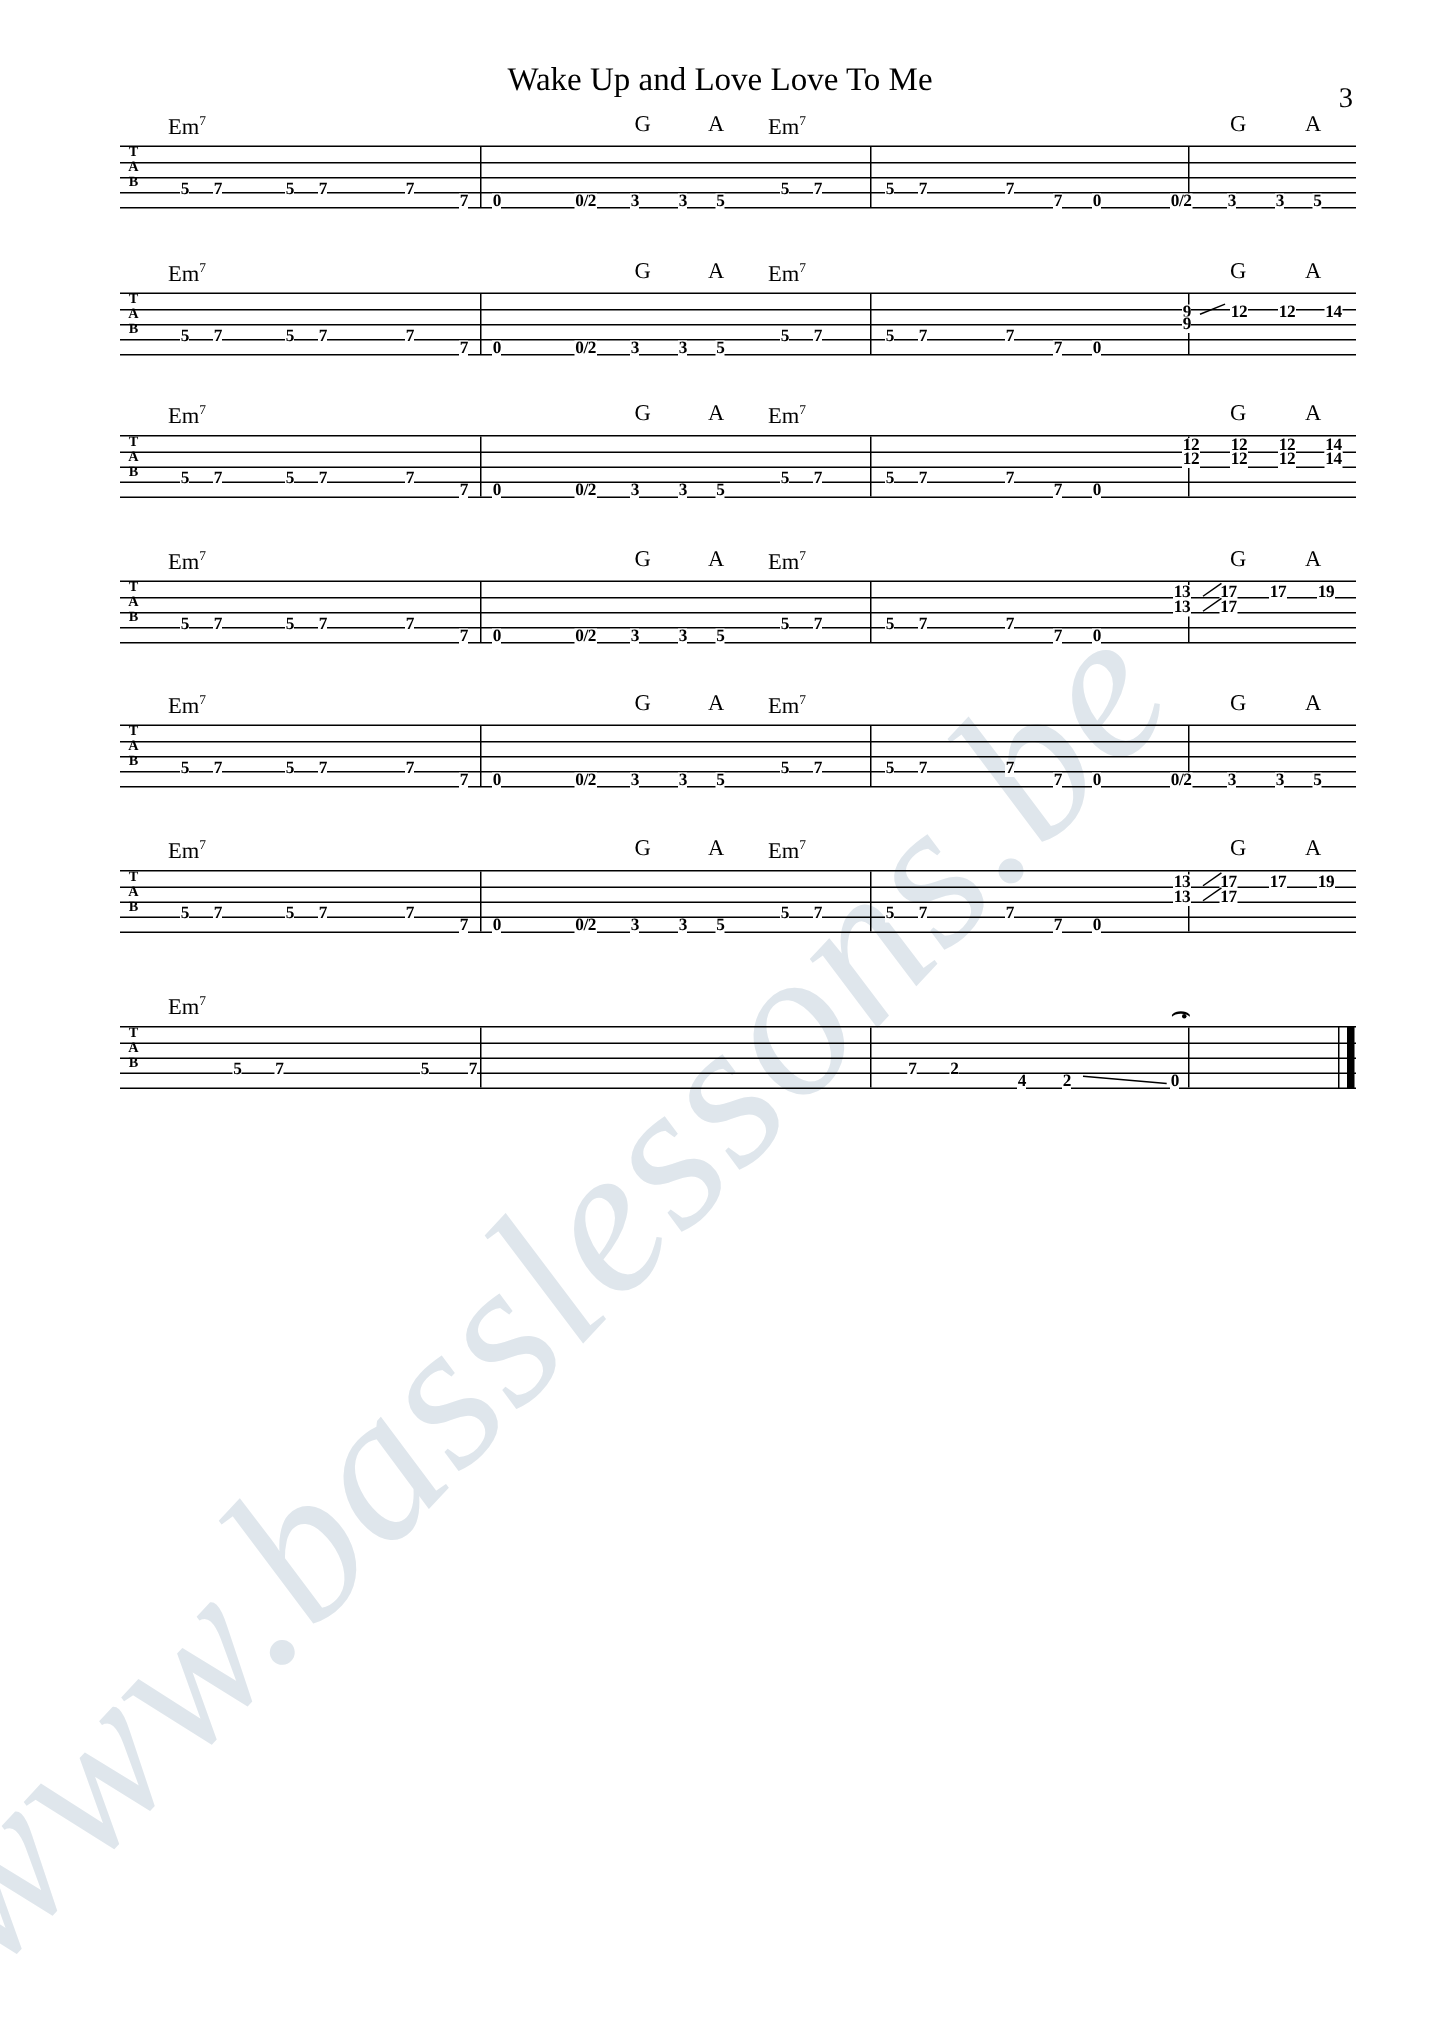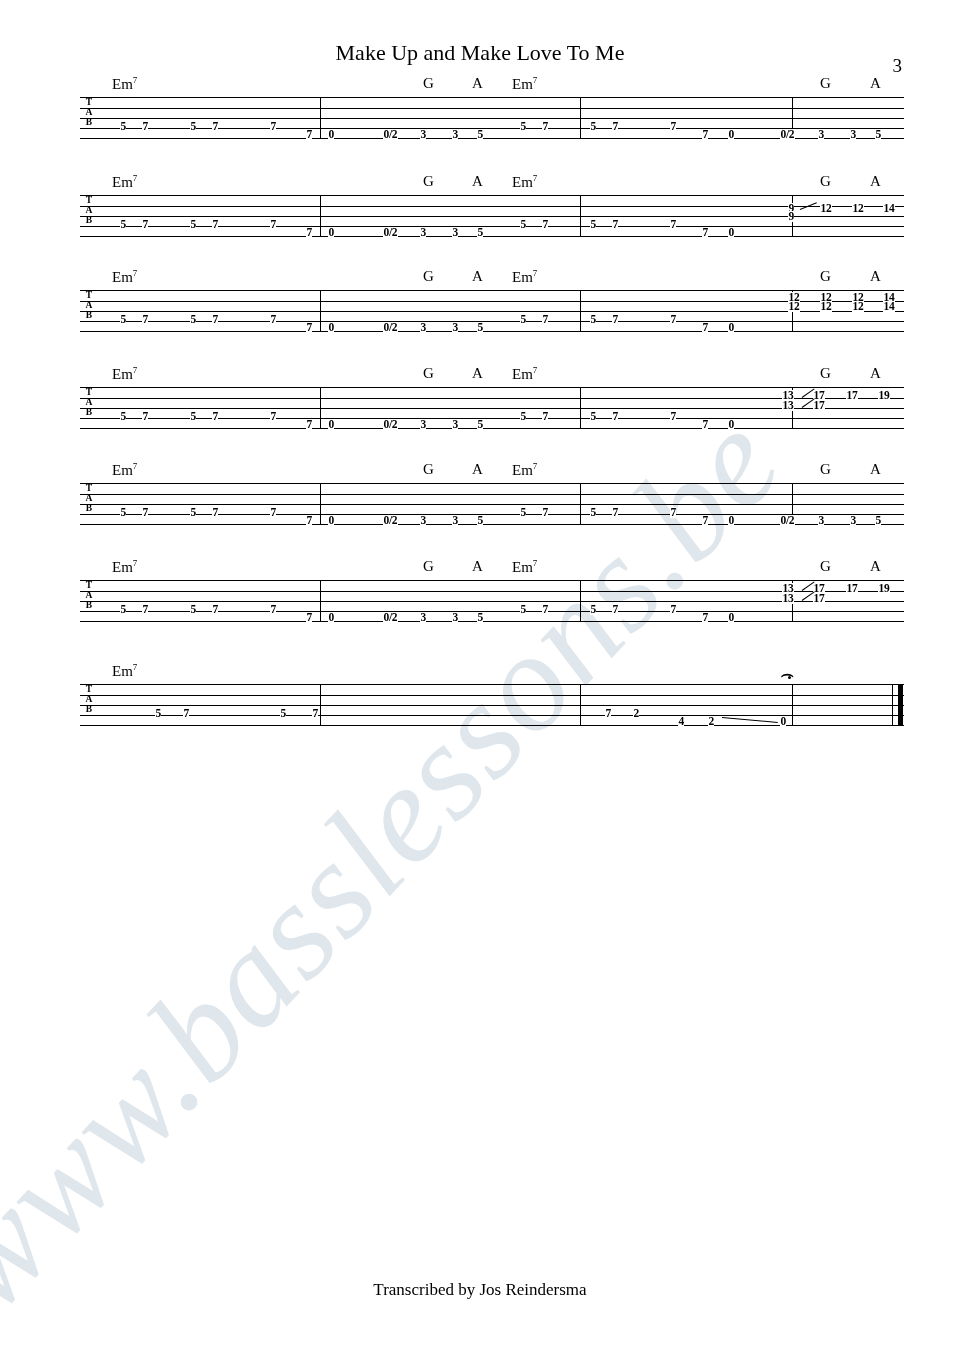--- a/index.html
+++ b/index.html
@@ -159,21 +159,21 @@
 </style>
 </head>
 <body>
 
 <div id="page">
 
   <div id="watermark">
     <div class="wm-text">www.basslessons.be</div>
   </div>
 
-  <div id="title">Make Up and Make Love To Me</div>
+  <div id="title">Wake Up and Love Love To Me</div>
   <div id="page-number">3</div>
 
   <div class="system" style="top: 75px;">
       <div class="chord-row">
         <span class="chord" style="left: 32px;">Em<sup>7</sup></span>
         <span class="chord" style="left: 343px;">G</span>
         <span class="chord" style="left: 392px;">A</span>
         <span class="chord" style="left: 432px;">Em<sup>7</sup></span>
         <span class="chord" style="left: 740px;">G</span>
         <span class="chord" style="left: 790px;">A</span>
@@ -480,14 +480,13 @@
         <div class="num" style="left: 553px; top: 23px;">2</div>
         <div class="num" style="left: 598px; top: 31px;">4</div>
         <div class="num" style="left: 628px; top: 31px;">2</div>
         <div class="num" style="left: 700px; top: 31px;">0</div>
         <div class="slide" style="left: 642px; top: 32px; width: 56px; transform: rotate(5deg);"></div>
         <div class="fermata" style="left: 700px; top: -22px;">⌢<div style="position: absolute; left: 8px; top: 13px; width: 3px; height: 3px; border-radius: 50%; background: rgb(0, 0, 0);"></div></div>
       </div>
     </div>
     <div id="systems-container"></div>
 
-  <div id="credit">Transcribed by Jos Reindersma</div>
 </div>
 
 </body></html>

